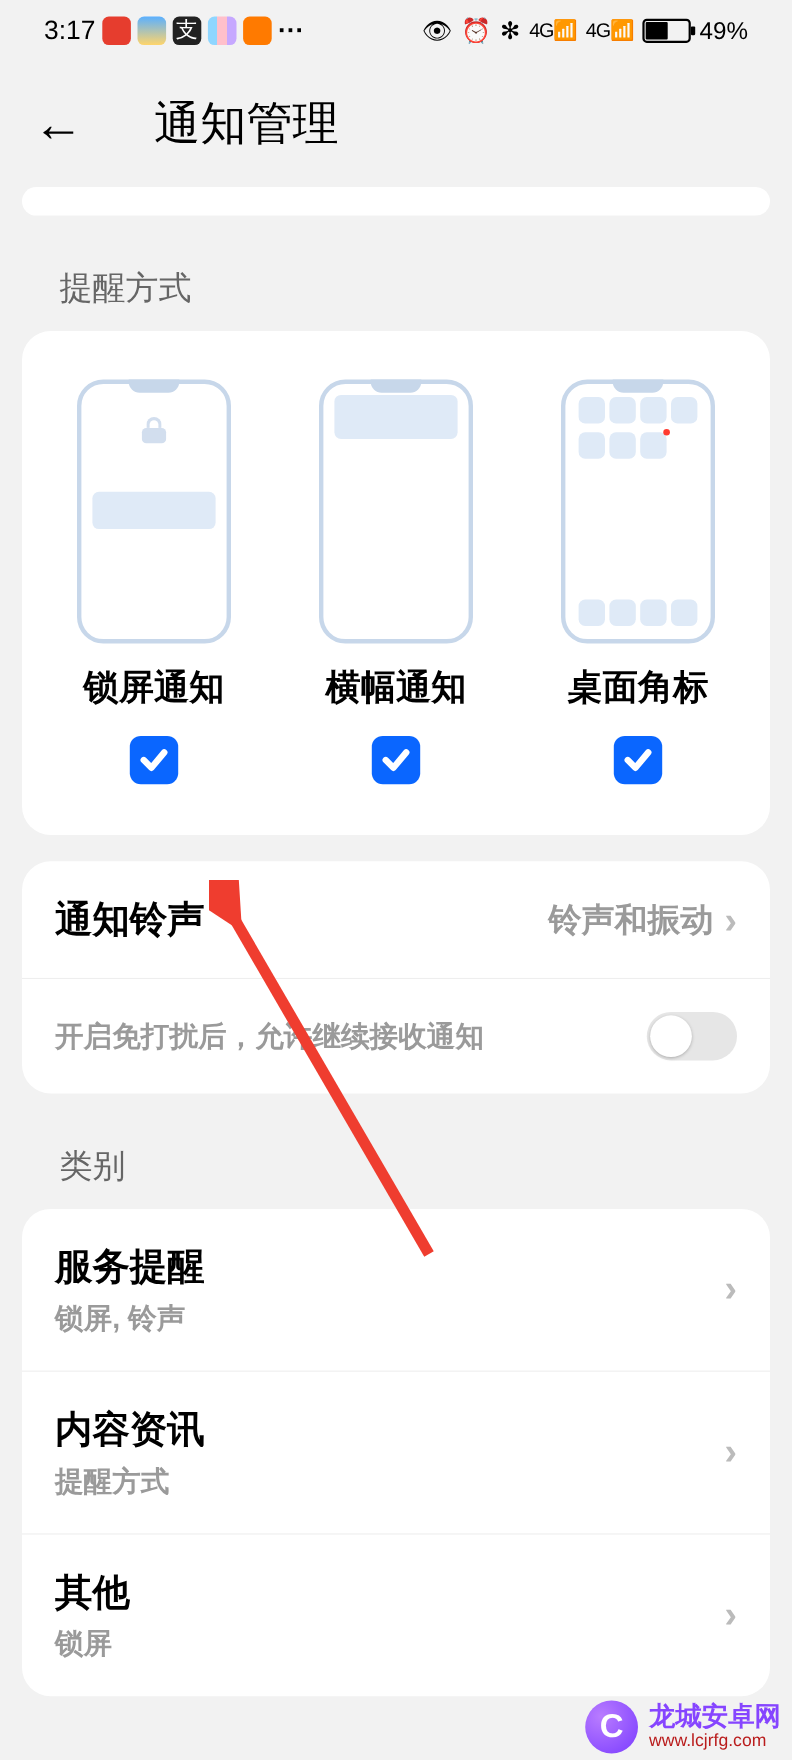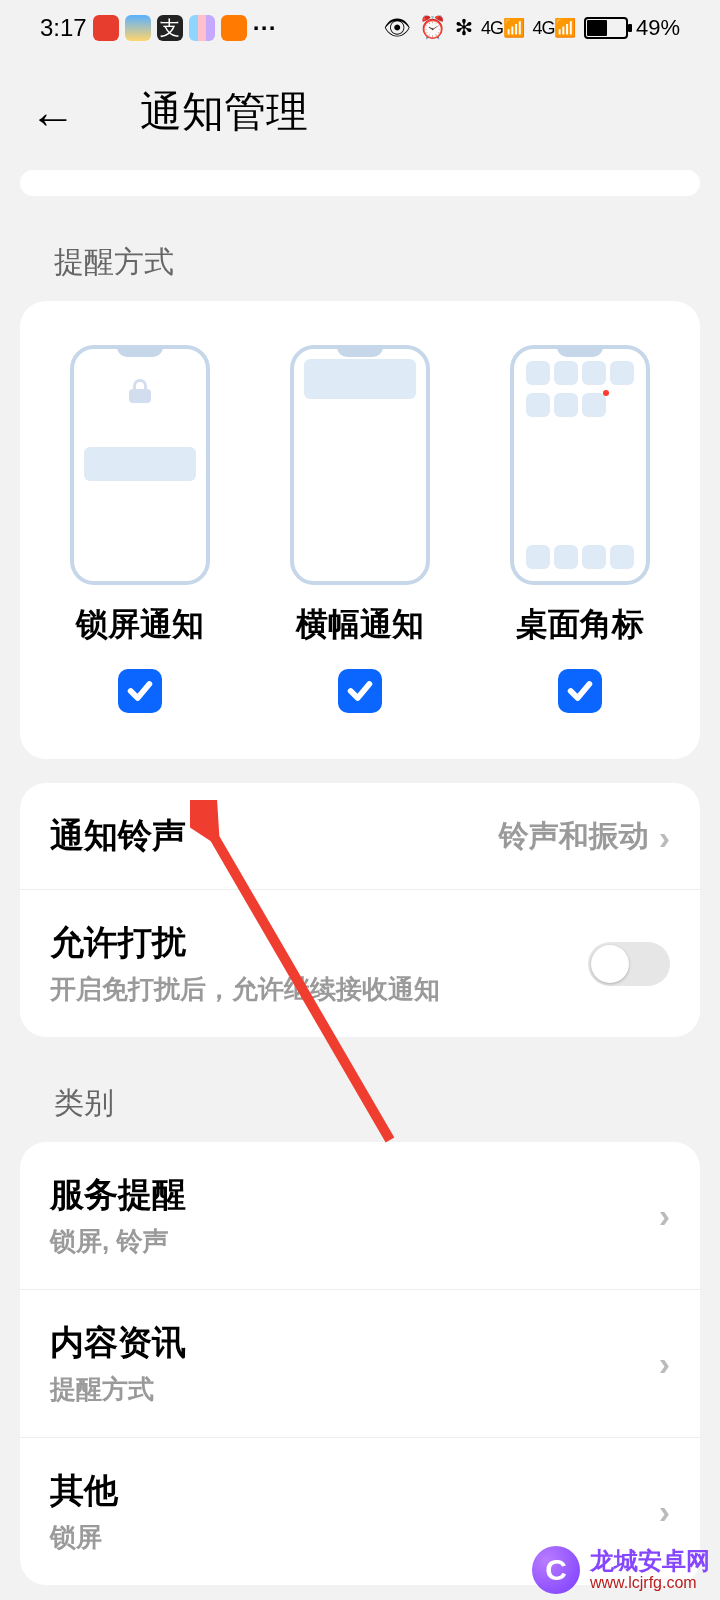--- a/index.html
+++ b/index.html
@@ -183,21 +183,20 @@
     <div class="row-left">
       <span class="row-title">通知铃声</span>
     </div>
     <div class="row-right">
       <span class="row-value">铃声和振动</span>
       <span class="chevron">›</span>
     </div>
   </div>
   <div class="row">
     <div class="row-left">
-      <span class="row-title">允许打扰</span>
       <span class="row-sub">开启免打扰后，允许继续接收通知</span>
     </div>
     <div class="row-right">
       <div class="switch">
           <div class="knob"></div>
         </div>
     </div>
   </div>
 </div>
 

